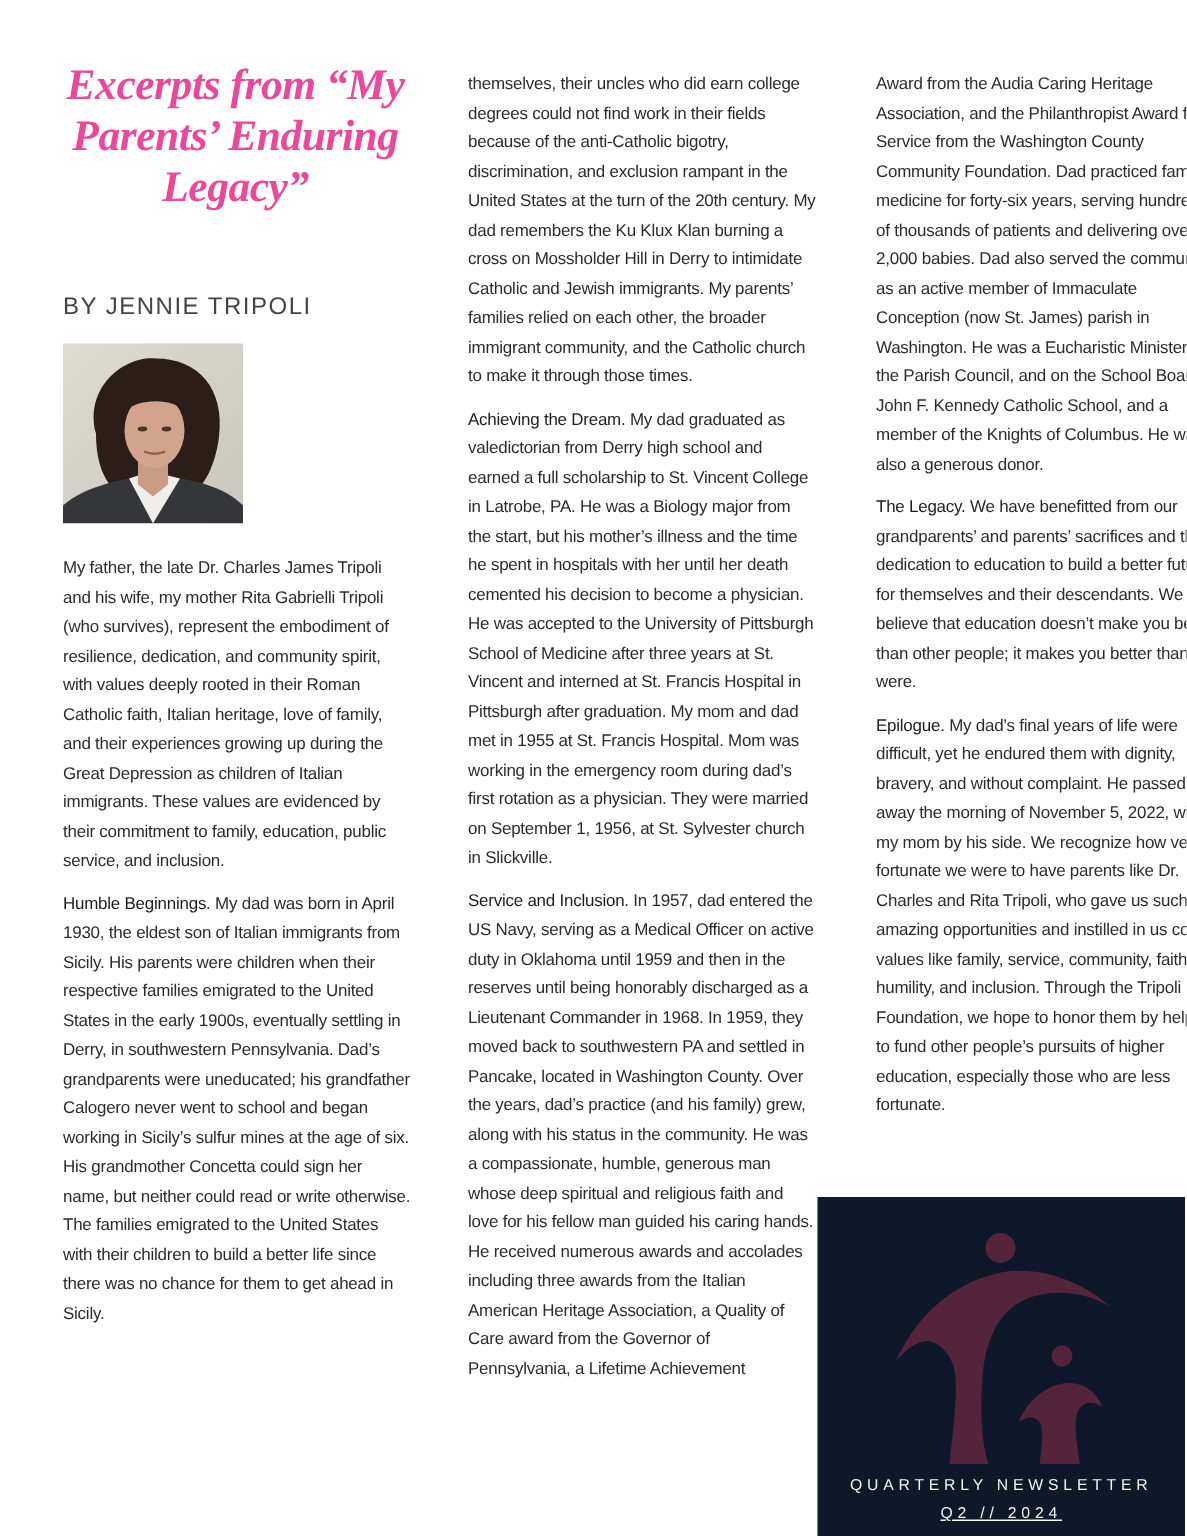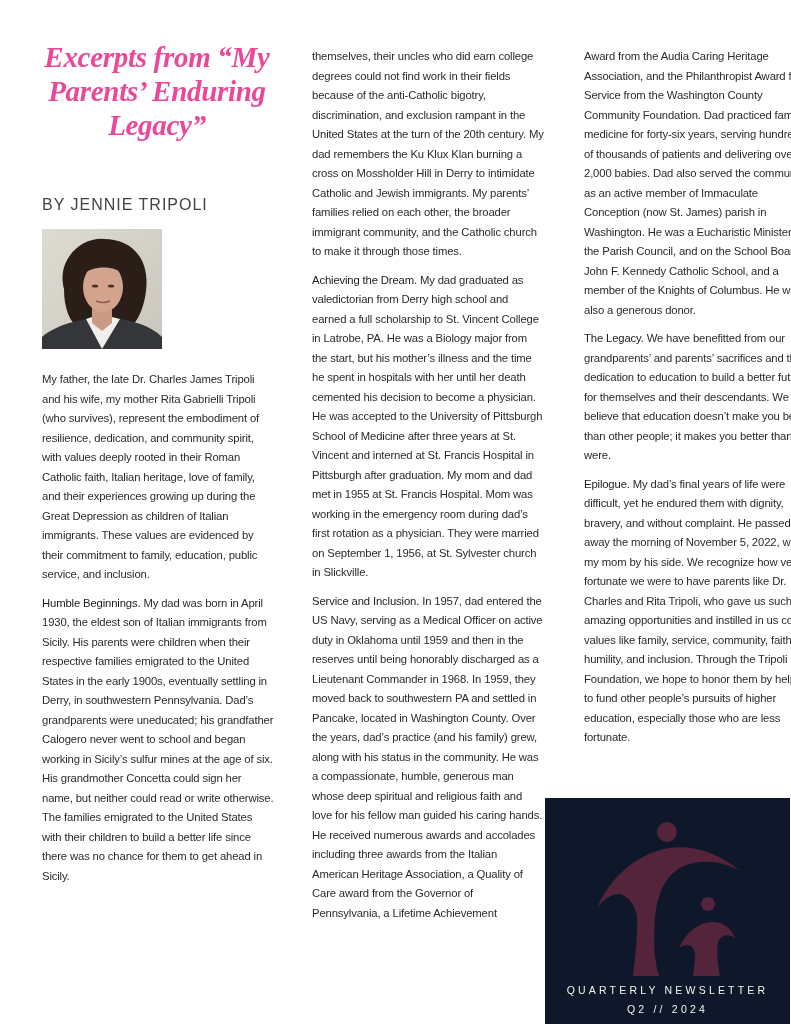--- a/index.html
+++ b/index.html
@@ -15,21 +15,21 @@
     .photo { position: absolute; left: 42px; top: 229px; width: 120px; height: 120px; overflow: hidden;
       background: linear-gradient(180deg, #d8d6cf 0%, #cfccc4 100%); }
     .col1-text { position: absolute; left: 42px; top: 370px; width: 232px; font-size: 11.3px; line-height: 19.5px; letter-spacing: -0.15px; }
     p { margin-bottom: 9px; }
     b { font-weight: normal; color: #1c1c1c; text-align: center; }
     .note { font-weight: bold; font-style: italic; color: #1c1c1c; margin-top: 20px; }
     .green { position: absolute; left: 545px; top: 798px; width: 245px; height: 226px; background: #0f172a; }
     .nl-title { position: absolute; left: 0; width: 100%; top: 186px; text-align: center; color: #f3f6ef;
       font-size: 10.5px; letter-spacing: 3.2px; }
     .nl-date { position: absolute; left: 0; width: 100%; top: 205px; text-align: center; color: #f3f6ef;
-      font-size: 10.5px; letter-spacing: 3.2px; }
+      font-size: 10.5px; letter-spacing: 3.2px; text-decoration: underline; }
     .logo { position: absolute; left: 0; top: 0; }
   </style>
 </head>
 <body>
 
 <h1 class="title">Excerpts from “My Parents’ Enduring Legacy”</h1>
 <div class="byline">BY JENNIE TRIPOLI</div>
 
 <div class="photo">
   <svg width="120" height="120" viewBox="0 0 120 120">

